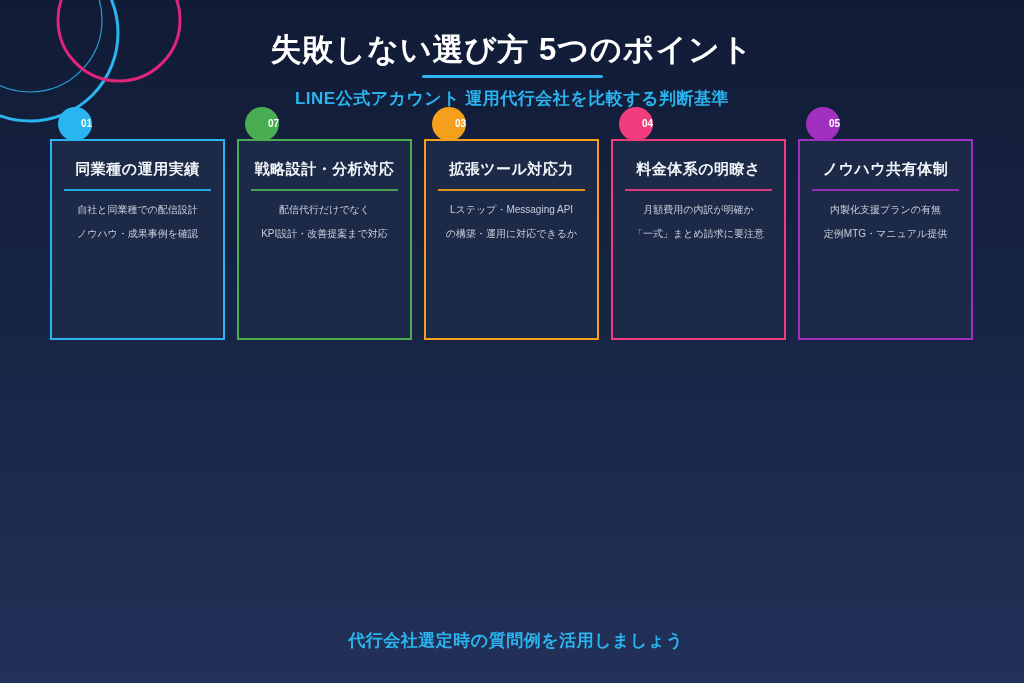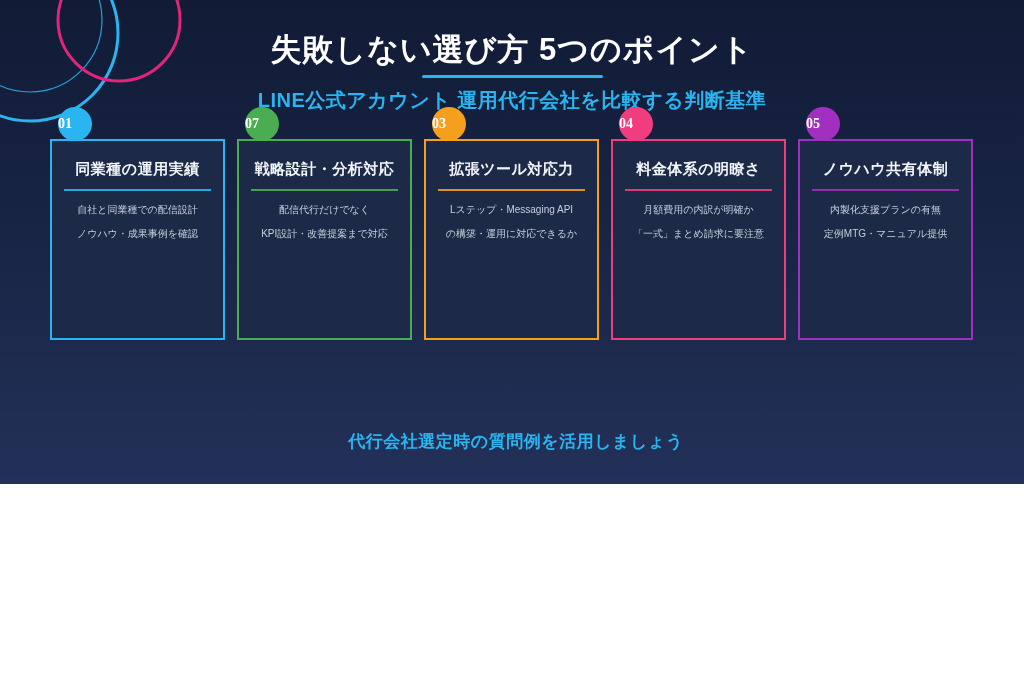--- a/index.html
+++ b/index.html
@@ -4,21 +4,21 @@
 <style>
   * { margin: 0; padding: 0; box-sizing: border-box; }
   html, body { width: 1024px; height: 683px; }
   body {
     font-family: "Liberation Sans", "DejaVu Sans", sans-serif;
     overflow: hidden;
   }
   .page {
     position: relative;
     width: 1024px;
-    height: 484px;
+    height: 683px;
     overflow: hidden;
     background: #17233f; 
   }
   .decor {
     position: absolute;
     top: 0; left: 0;
     pointer-events: none;
   }
   .header {
     position: relative;
@@ -34,21 +34,21 @@
     letter-spacing: 1px;
   }
   .title-underline {
     width: 181px;
     height: 3px;
     margin: 5px auto 0 auto;
     border-radius: 2px;
   }
   .subtitle {
     margin-top: 9px;
-    font-size: 20px;
+    font-size: 17px;
     font-weight: bold;
     letter-spacing: 0.5px;
   }
   .cards {
     position: absolute;
     top: 139px;
     left: 50px;
     width: 923px;
     display: flex;
     gap: 12px;
@@ -63,25 +63,24 @@
     text-align: center;
   }
   .badge {
     position: absolute;
     top: -34px;
     left: 6px;
     width: 34px;
     height: 34px;
     border-radius: 50%;
     color: #ffffff;
-    font-size: 14px;
+    font-size: 10px;
     font-weight: bold;
     line-height: 34px;
-    text-align: left;
-    font-family: Liberation Serif, serif;
+    text-align: right;
   }
   .card-title {
     margin-top: 18px;
     color: #f2f6fb;
     font-size: 15px;
     font-weight: bold;
     line-height: 20px;
     letter-spacing: 0.5px;
     white-space: nowrap;
   }

